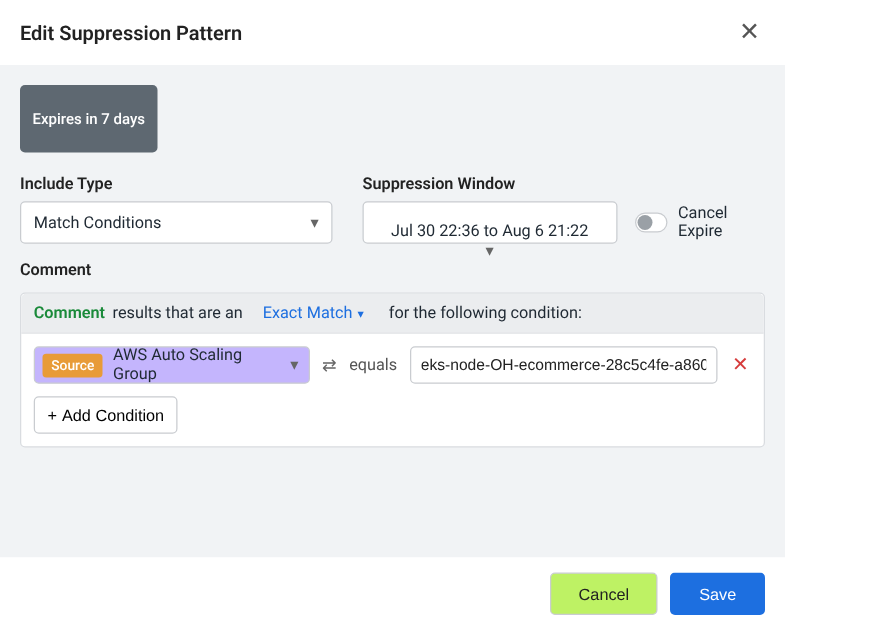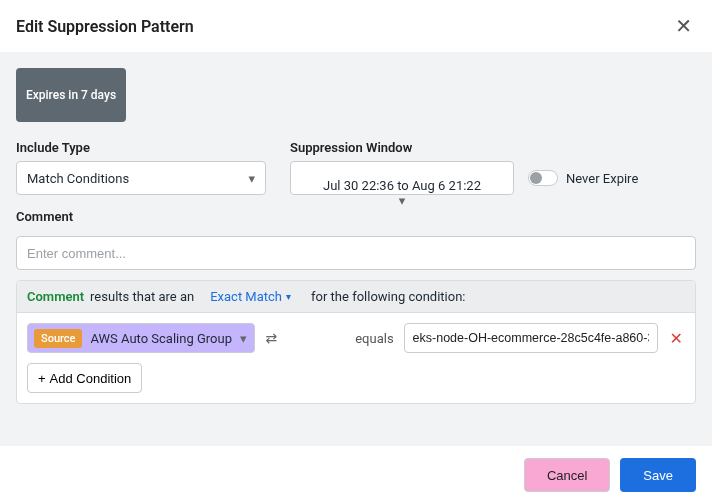--- a/index.html
+++ b/index.html
@@ -5,21 +5,21 @@
   * { box-sizing: border-box; }
   html, body {
     margin: 0; padding: 0;
     width: 712px; height: 504px;
     font-family: -apple-system, BlinkMacSystemFont, "Segoe UI", Roboto, Arial, sans-serif;
     font-size: 13px;
     color: #1f2933;
     background: #fff;
   }
   .modal {
-    width: 712px; height: 504px;
+    width: 628px; height: 504px;
     display: flex; flex-direction: column;
     border-radius: 6px 6px 0 0;
     overflow: hidden;
   }
   .modal-header {
     display: flex; align-items: center; justify-content: space-between;
     padding: 12px 16px;
     background: #fff;
   }
   .modal-title {
@@ -216,21 +216,21 @@
   .btn {
     height: 34px;
     padding: 0 22px;
     border-radius: 4px;
     font-size: 13px;
     font-weight: 500;
     cursor: pointer;
     border: 1px solid transparent;
   }
   .btn-secondary {
-    background: #f9a8d4;
+    background: #bef264;
     border: 1px solid #c9ccd0;
     color: #222;
   }
   .btn-primary {
     background: #1d6fe0;
     color: #fff;
   }
 </style>
 </head>
 <body>
@@ -260,29 +260,28 @@
         <div class="field-label">Suppression Window</div>
         <div class="window-row">
           <div class="select select-window">
             <span>Jul 30 22:36 to Aug 6 21:22</span>
             <span class="caret">▾</span>
           </div>
           <div class="toggle-wrap">
             <div class="toggle">
               <div class="knob"></div>
             </div>
-            <span class="toggle-label">Never Expire</span>
+            <span class="toggle-label">Cancel Expire</span>
           </div>
         </div>
       </div>
     </div>
 
     <div class="comment-field">
       <div class="field-label">Comment</div>
-      <input class="comment-input" type="text" placeholder="Enter comment..." style="">
     </div>
 
     <div class="rule-card">
       <div class="rule-header">
         <span class="include-txt">Comment</span>
         <span>results that are an</span>
         <span style="width:4px"></span>
         <span class="matchmode">
           <span>Exact Match</span>
           <span class="caret">▾</span>

